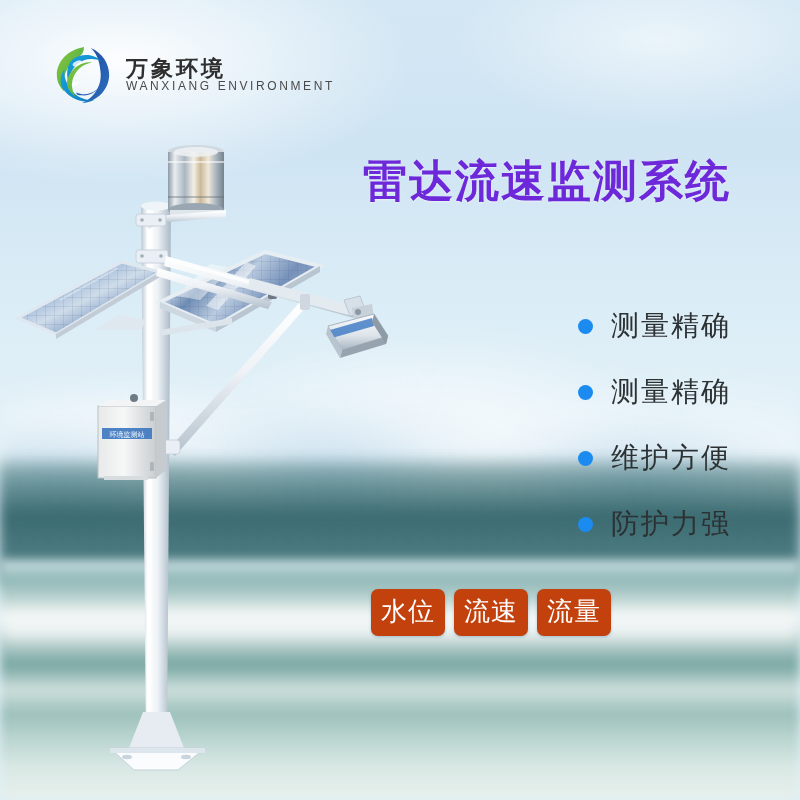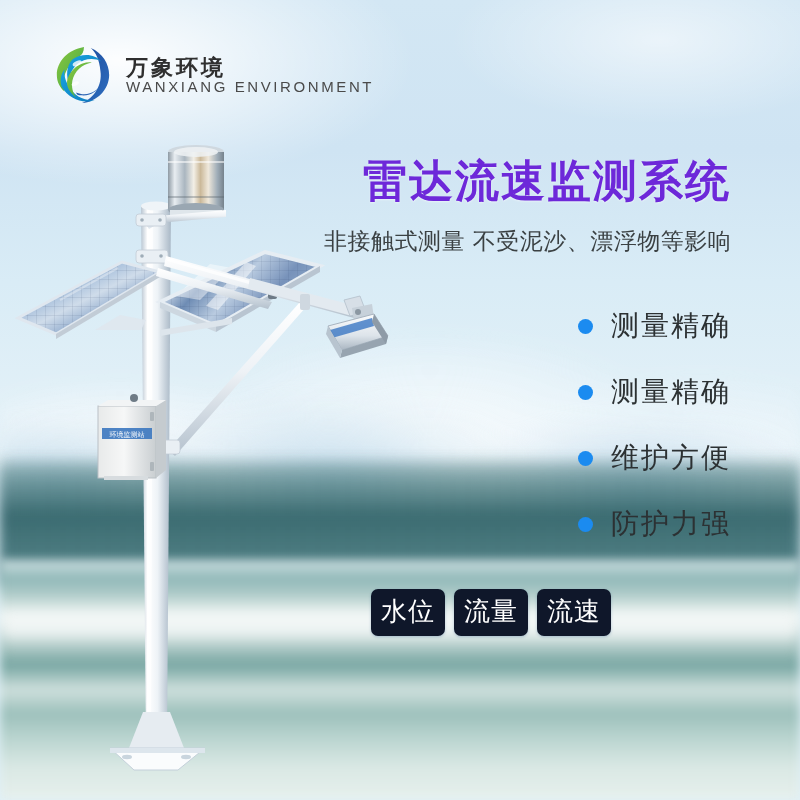--- a/index.html
+++ b/index.html
@@ -62,21 +62,21 @@
     background:linear-gradient(180deg, rgba(255,255,255,0) 0%, rgba(255,255,255,.85) 45%, rgba(255,255,255,0) 100%);
     filter:blur(7px);
   }
 
   
   .logo{position:absolute;left:52px;top:44px;display:flex;align-items:center;gap:12px;}
   .logo-mark{width:62px;height:62px;flex:0 0 62px;}
   .logo-text{display:flex;flex-direction:column;line-height:1;}
   .logo-cn{font-size:22px;font-weight:bold;color:#2f2f2f;letter-spacing:3px;
            font-family:"DejaVu Sans","Liberation Sans",sans-serif;}
-  .logo-en{font-size:15px;color:#4a4a4a;letter-spacing:2.6px;}
+  .logo-en{font-size:12px;color:#4a4a4a;letter-spacing:2.6px;}
 
   
   .headline{
     position:absolute;left:363px;top:152px;
     font-size:44px;font-weight:bold;color:#6d28d9;letter-spacing:2px;
     font-family:"DejaVu Sans","Liberation Sans",sans-serif;
     text-shadow:0 1px 2px rgba(255,255,255,.5);white-space:nowrap;
   }
   .subhead{
     position:absolute;left:324px;top:226px;
@@ -84,21 +84,21 @@
     font-family:"DejaVu Sans","Liberation Sans",sans-serif;
   }
   .features{position:absolute;left:578px;top:307px;display:flex;flex-direction:column;gap:28px;}
   .feature{display:flex;align-items:center;gap:18px;}
   .fdot{width:15px;height:15px;border-radius:50%;background:#1b8bf0;flex:0 0 15px;}
   .flabel{font-size:28px;color:#2c3133;letter-spacing:2px;white-space:nowrap;
           font-family:"DejaVu Sans","Liberation Sans",sans-serif;}
 
   .tags{position:absolute;left:371px;top:589px;display:flex;gap:9px;}
   .tag{
-    background:#0f172a;color:#fff;border-radius:7px;
+    background:#c2410c;color:#fff;border-radius:7px;
     padding:5px 10px 7px;font-size:26px;letter-spacing:1px;white-space:nowrap;
     font-family:"DejaVu Sans","Liberation Sans",sans-serif;
     box-shadow:0 1px 3px rgba(0,60,120,.25);
   }
 
   
   .rig{position:absolute;left:0;top:0;width:800px;height:800px;}
 </style>
 </head>
 <body>
@@ -287,21 +287,20 @@
       <ellipse cx="26" cy="20" rx="5" ry="2.4" fill="#ffffff" opacity=".8" transform="rotate(-25 26 20)"></ellipse>
       <ellipse cx="24" cy="41" rx="4" ry="2" fill="#ffffff" opacity=".7" transform="rotate(-25 24 41)"></ellipse>
     </svg>
     <div class="logo-text">
       <div class="logo-cn">万象环境</div>
       <div class="logo-en">WANXIANG ENVIRONMENT</div>
     </div>
   </div>
 
   <div class="headline">雷达流速监测系统</div>
-  <div class="subhead">非接触式测量  不受泥沙、漂浮物等影响</div>
 
   <div class="features">
     <div class="feature">
       <span class="fdot"></span>
       <span class="flabel">测量精确</span>
     </div>
     <div class="feature">
       <span class="fdot"></span>
       <span class="flabel">测量精确</span>
     </div>
@@ -310,17 +309,17 @@
       <span class="flabel">维护方便</span>
     </div>
     <div class="feature">
       <span class="fdot"></span>
       <span class="flabel">防护力强</span>
     </div>
   </div>
 
   <div class="tags">
     <span class="tag">水位</span>
+    <span class="tag">流速</span>
     <span class="tag">流量</span>
-    <span class="tag">流速</span>
   </div>
 
 </div>
 
 </body></html>

